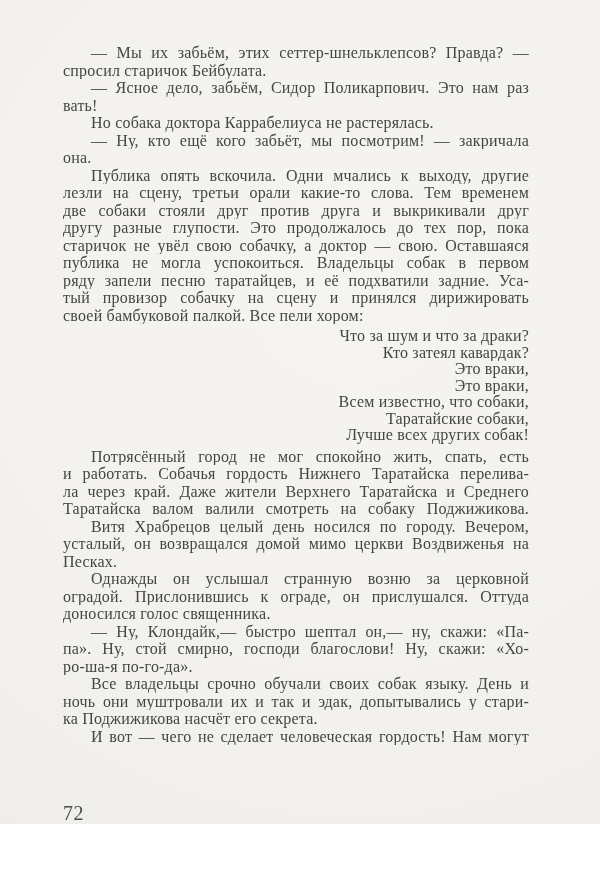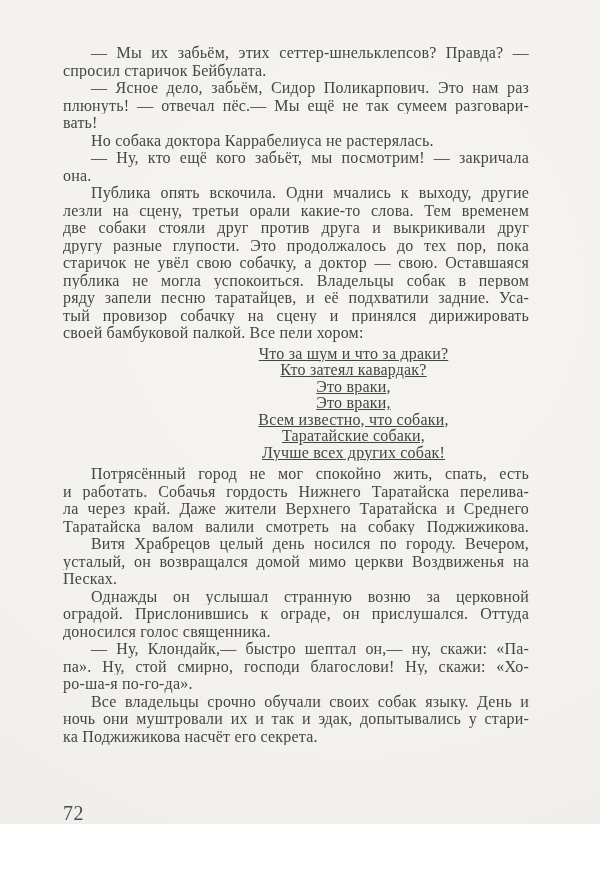--- a/index.html
+++ b/index.html
@@ -40,22 +40,21 @@
   .para .line.indent {
     text-indent: 28px;
   }
   .verse {
     margin: 4px 0 4px 115px;
   }
   .verse .line {
     line-height: 16.5px;
     height: 16.5px;
     overflow: hidden;
-    text-align: center;
-    text-decoration: underline;
+    text-align: right;
   }
   .page-number {
     position: absolute;
     left: 63px;
     top: 802px;
     font-size: 20px;
     color: #4a4a4a;
     letter-spacing: 0.5px;
   }
 </style>
@@ -63,21 +62,20 @@
 <body>
 
 <div class="page">
   <div class="text-block">
       <div class="para">
         <div class="line indent fill">— Мы их забьём, этих сеттер-шнельклепсов? Правда? —</div>
         <div class="line">спросил старичок Бейбулата.</div>
       </div>
       <div class="para">
         <div class="line indent fill">— Ясное дело, забьём, Сидор Поликарпович. Это нам раз</div>
-        <div class="line fill">плюнуть! — отвечал пёс.— Мы ещё не так сумеем разговари-</div>
         <div class="line">вать!</div>
       </div>
       <div class="para">
         <div class="line indent">Но собака доктора Каррабелиуса не растерялась.</div>
       </div>
       <div class="para">
         <div class="line indent fill">— Ну, кто ещё кого забьёт, мы посмотрим! — закричала</div>
         <div class="line">она.</div>
       </div>
       <div class="para">
@@ -119,15 +117,18 @@
       <div class="para">
         <div class="line indent fill">— Ну, Клондайк,— быстро шептал он,— ну, скажи: «Па-</div>
         <div class="line fill">па». Ну, стой смирно, господи благослови! Ну, скажи: «Хо-</div>
         <div class="line">ро-ша-я по-го-да».</div>
       </div>
       <div class="para">
         <div class="line indent fill">Все владельцы срочно обучали своих собак языку. День и</div>
         <div class="line fill">ночь они муштровали их и так и эдак, допытывались у стари-</div>
         <div class="line">ка Поджижикова насчёт его секрета.</div>
       </div>
+      <div class="para">
+        <div class="line indent fill">И вот — чего не сделает человеческая гордость! Нам могут</div>
+      </div>
     </div>
   <div class="page-number">72</div>
 </div>
 
 </body></html>

